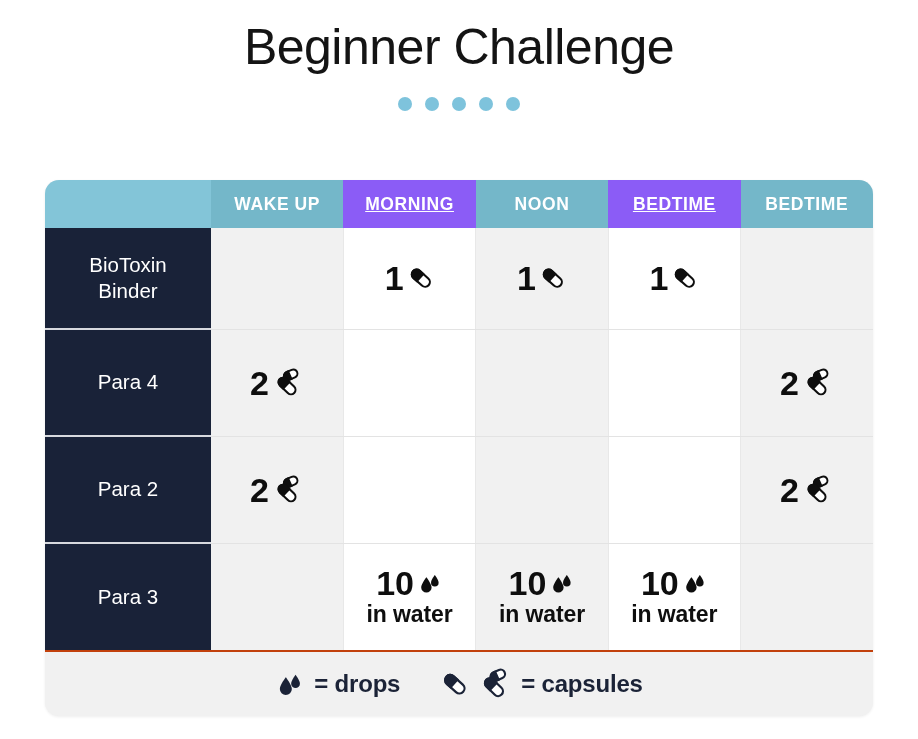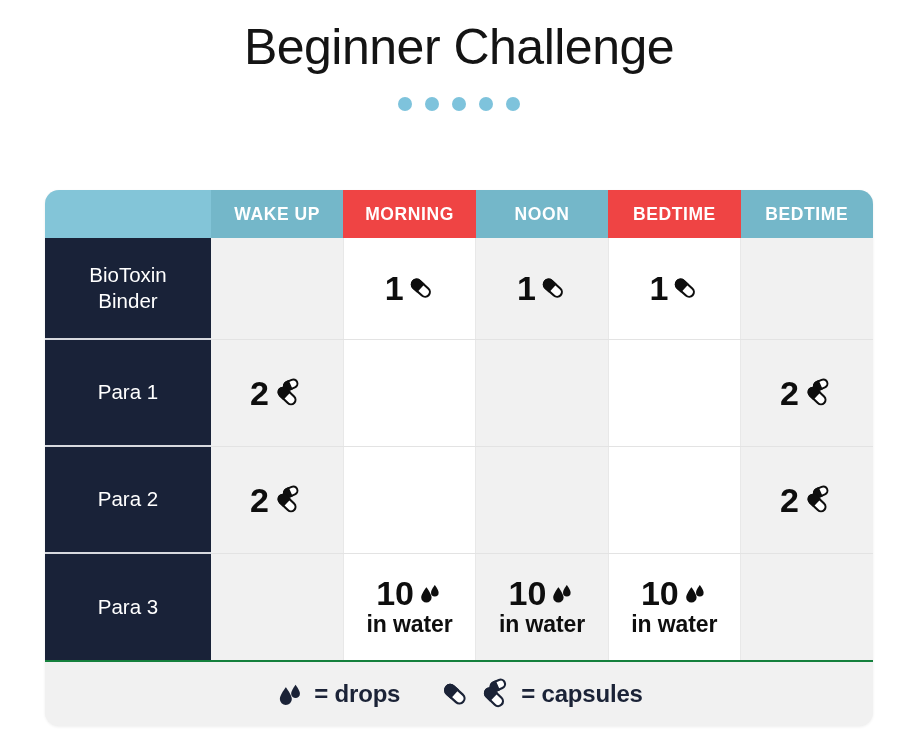--- a/index.html
+++ b/index.html
@@ -43,21 +43,21 @@
     width: 14px;
     height: 14px;
     border-radius: 50%;
     background: #7ec3dc;
   }
 
   
   .card {
     position: absolute;
     left: 45px;
-    top: 190px;
+    top: 180px;
     width: 828px;
     border-radius: 14px;
     overflow: hidden;
     background: #f1f1f1;
     box-shadow: 0 1px 3px rgba(0,0,0,0.07);
   }
 
   table.sched {
     border-collapse: collapse;
     width: 100%;
@@ -77,21 +77,21 @@
   th.hdr {
     height: 48px;
     color: #ffffff;
     font-size: 17.5px;
     font-weight: 700;
     letter-spacing: 0.6px;
     text-align: center;
     vertical-align: middle;
   }
   th.hdr.dark  { background: #74b7c9; }
-  th.hdr.light { background: #ef4444; }
+  th.hdr.light { background: #8b5cf6; text-decoration: underline; }
 
   
   td.rowlabel {
     background: #192238;
     color: #ffffff;
     font-size: 20.5px;
     font-weight: 400;
     text-align: center;
     vertical-align: middle;
     line-height: 1.28;
@@ -137,21 +137,21 @@
     font-size: 23px;
     font-weight: 600;
     color: #0e0e0e;
     letter-spacing: -0.1px;
   }
   .icon-svg { display: block; }
 
   
   .legend {
     background: #f1f1f1;
-    border-top: 2px solid #15803d;
+    border-top: 2px solid #c2410c;
     height: 64px;
     display: flex;
     align-items: center;
     justify-content: center;
     gap: 40px;
   }
   .legend-item {
     display: flex;
     align-items: center;
     gap: 9px;
@@ -237,21 +237,21 @@
                     <path d="M8.25 8.45 H14 V20.05 H8.25 a5.75 5.75 0 0 1 0 -11.6 Z" fill="#0e0e0e"></path>
                   </g>
                 </svg>
               </span>
             </span>
           </td>
           <td class="cell shade lastcol"></td>
         </tr>
 
         <tr class="r2">
-          <td class="rowlabel">Para 1</td>
+          <td class="rowlabel">Para 4</td>
           <td class="cell shade">
             <span class="dose">
               <span>2</span>
               <span>
                 <svg class="icon-svg" width="32" height="30" viewBox="0 0 32 30">
                   <g transform="rotate(-24 20 11)">
                     <rect x="13.5" y="2.5" width="14" height="8.2" rx="4.1" fill="#ffffff" stroke="#0e0e0e" stroke-width="2"></rect>
                     <path d="M17.6 1.5 H20.5 V11.7 H17.6 a5.1 5.1 0 0 1 0 -10.2 Z" fill="#0e0e0e"></path>
                   </g>
                   <g transform="rotate(44 15 18)">

